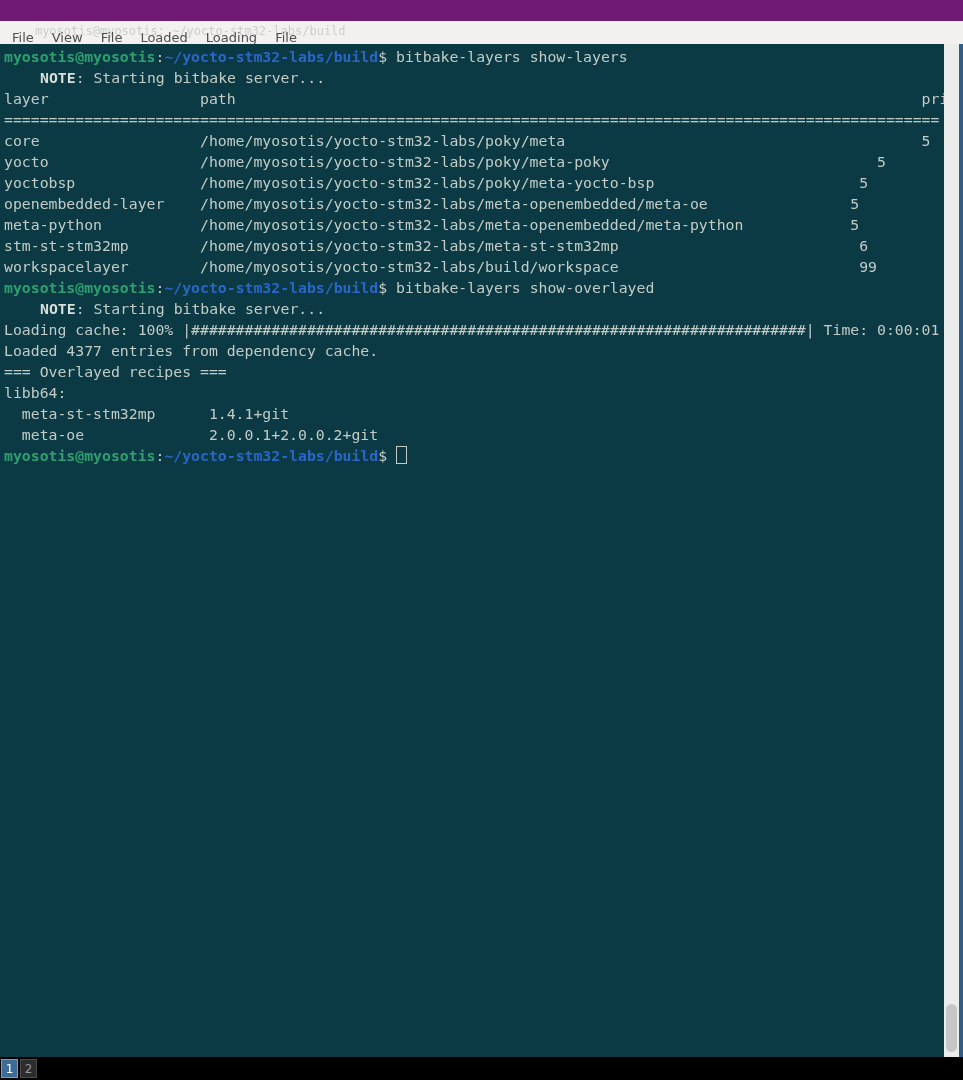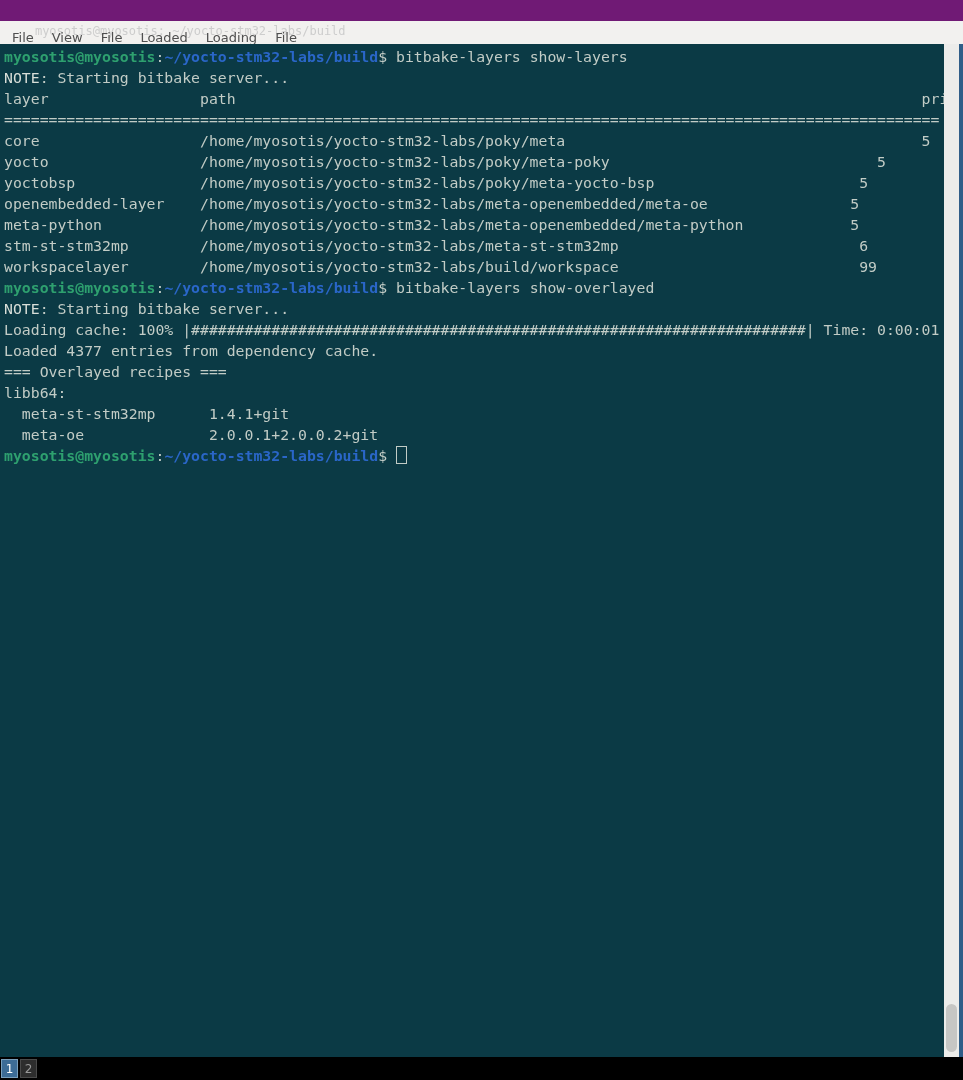--- a/index.html
+++ b/index.html
@@ -35,21 +35,21 @@
     flex: 1 1 auto; margin: 0;
     padding: 2px 0 0 4px;
     font-family: "DejaVu Sans Mono", monospace;
     font-size: 14.8px; line-height: 21px;
     color: #c2ccc6; white-space: pre; overflow: hidden;
   }
   .tline { height: 21px; white-space: pre; }
   .fg { color: #c2ccc6; }
   .gb { color: #2ea06f; font-weight: bold; }
   .bb { color: #2a66c8; font-weight: bold; }
-  .nb { color: #d8ded8; font-weight: normal; }
+  .nb { color: #d8ded8; font-weight: bold; margin-left: 36px; }
   .cur {
     display: inline-block; width: 9px; height: 16px;
     border: 1px solid #c2ccc6; vertical-align: -3px;
   }
 
   .scrollbar {
     flex: 0 0 15px; background: #ececea; position: relative;
   }
   .scroll-thumb {
     position: absolute; bottom: 5px; left: 2px;

